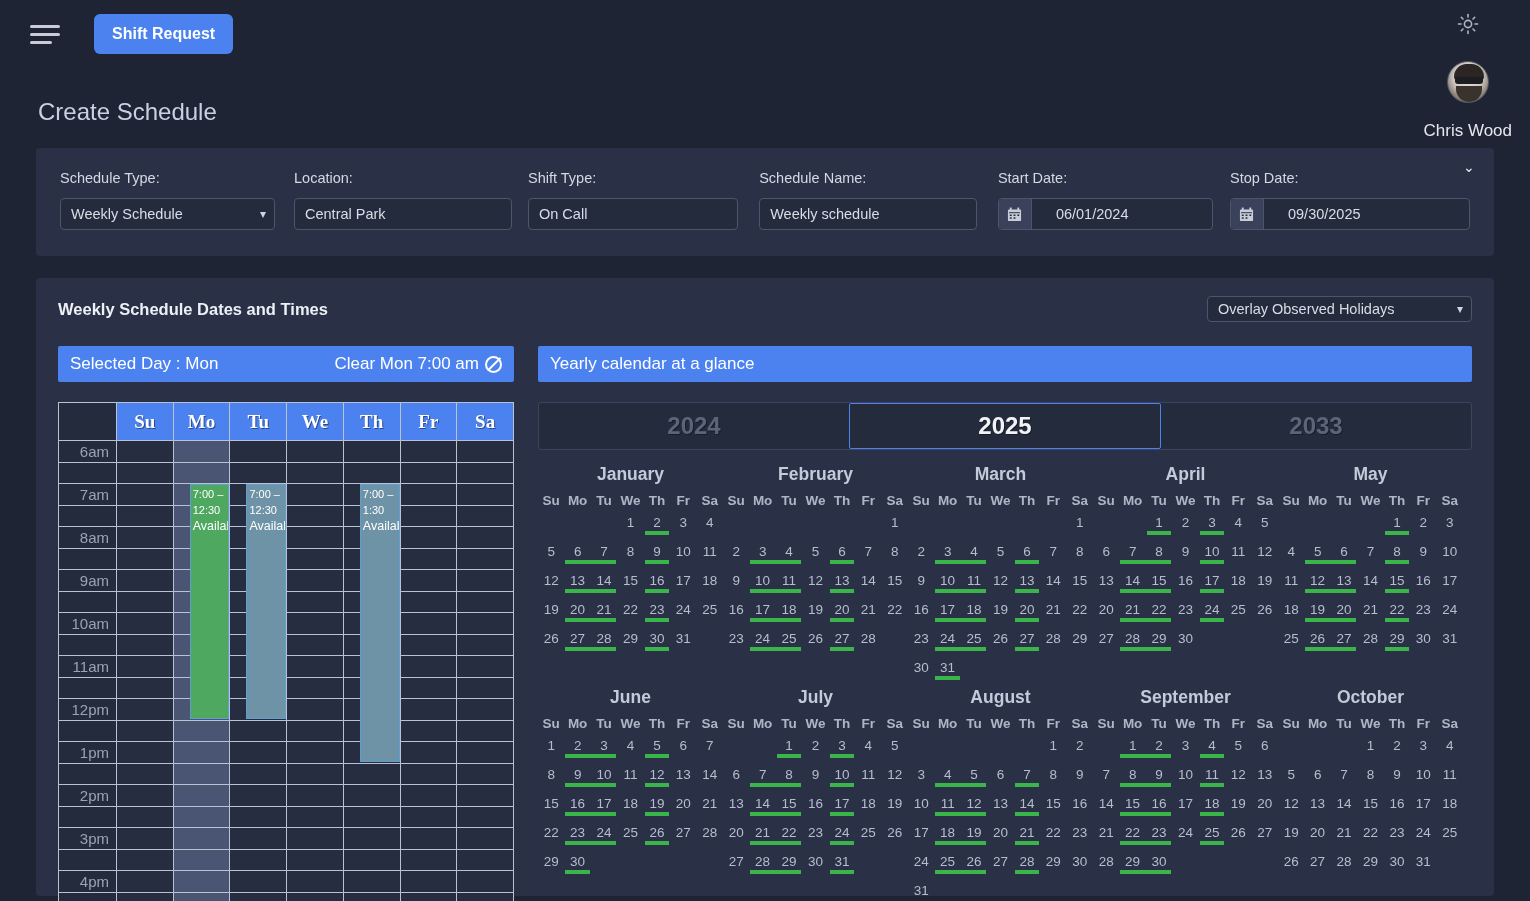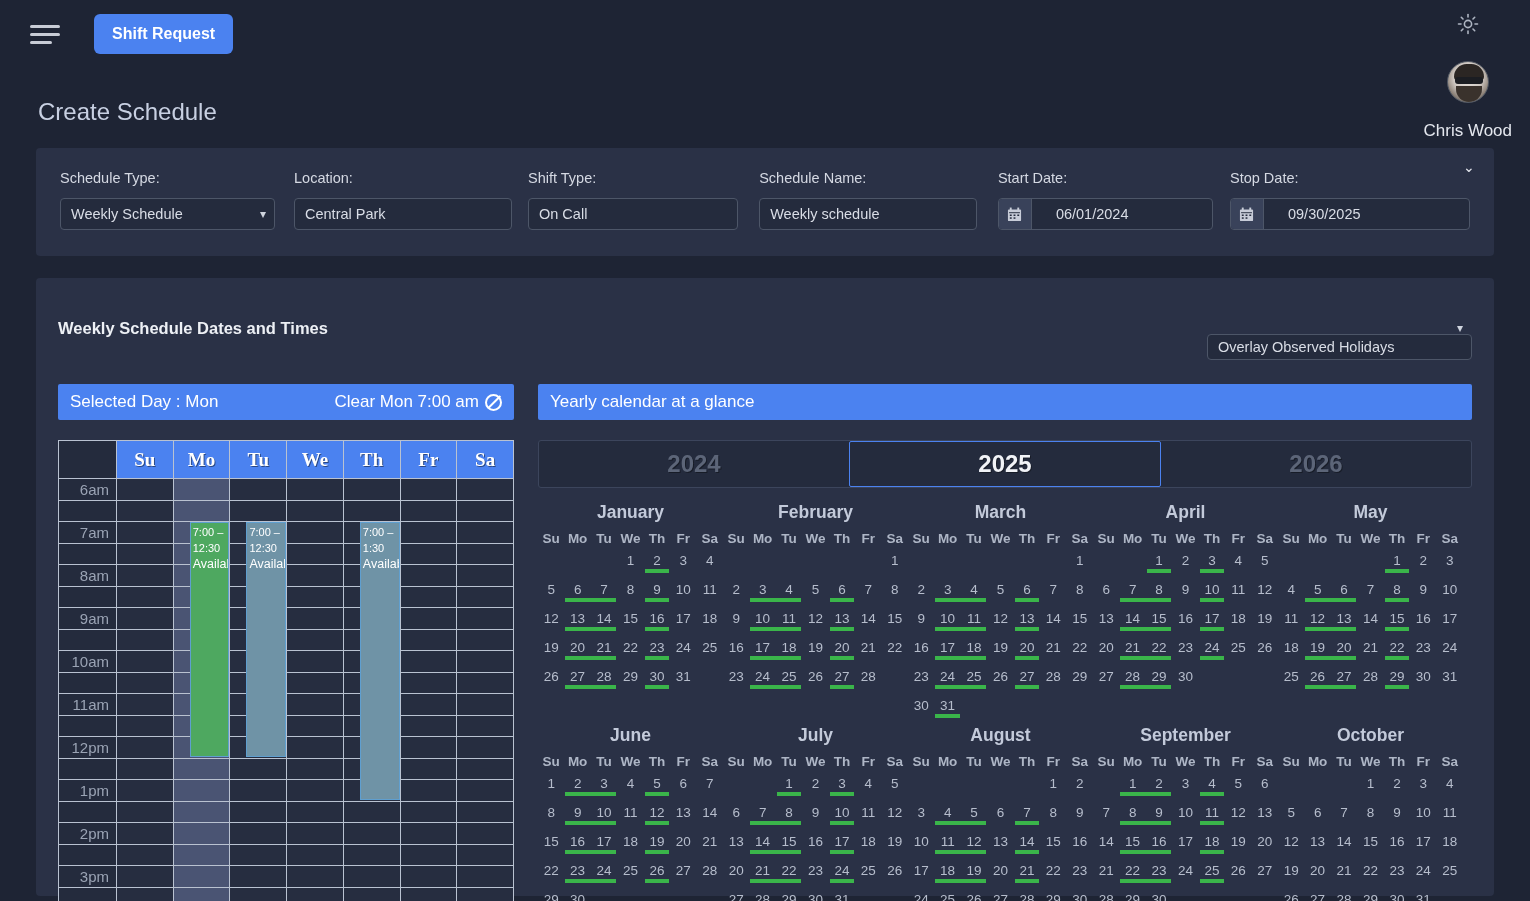--- a/index.html
+++ b/index.html
@@ -84,21 +84,21 @@
   .date-ico { width: 33px; display: flex; align-items: center; justify-content: center;
      background: #39425a; border-right: 1px solid #4d5668; }
   .date-val { flex: 1; display: flex; align-items: center; padding: 0 24px;
      font-size: 14.5px; color: #d9dde6; }
 
   
   .sched-panel { padding: 18px 22px 0 22px; height: 618px; }
   .sched-head { display: flex; align-items: center; }
   .sched-title { font-size: 16.5px; font-weight: bold; color: #edf0f5; }
   .overlay-sel-wrap { margin-left: auto; }
-  .overlay-sel { width: 265px; height: 26px; margin-top: 38px; }
+  .overlay-sel { width: 265px; height: 26px; }
 
   .cols { display: flex; gap: 24px; margin-top: 24px; }
   .col-left { width: 456px; }
   .col-right { flex: 1; }
 
   .bluebar {
     background: #4b82f0; color: #fff;
     height: 36px; display: flex; align-items: center;
     padding: 0 12px; font-size: 17px; border-radius: 2px;
   }
@@ -558,21 +558,21 @@
         </table>
     </div>
 
     <div class="col-right">
       <div class="bluebar">
         <span>Yearly calendar at a glance</span>
       </div>
       <div class="yeartabs" id="yeartabs">
           <div class="ytab">2024</div>
           <div class="ytab sel">2025</div>
-          <div class="ytab">2026</div>
+          <div class="ytab">2033</div>
         </div>
       <div class="months" id="months">
           <div class="mrow">
             <div class="month">
               <div class="mname">January</div>
               <table class="mtab">
                 <tbody>
                   <tr>
                     <th>Su</th>
                     <th>Mo</th>

